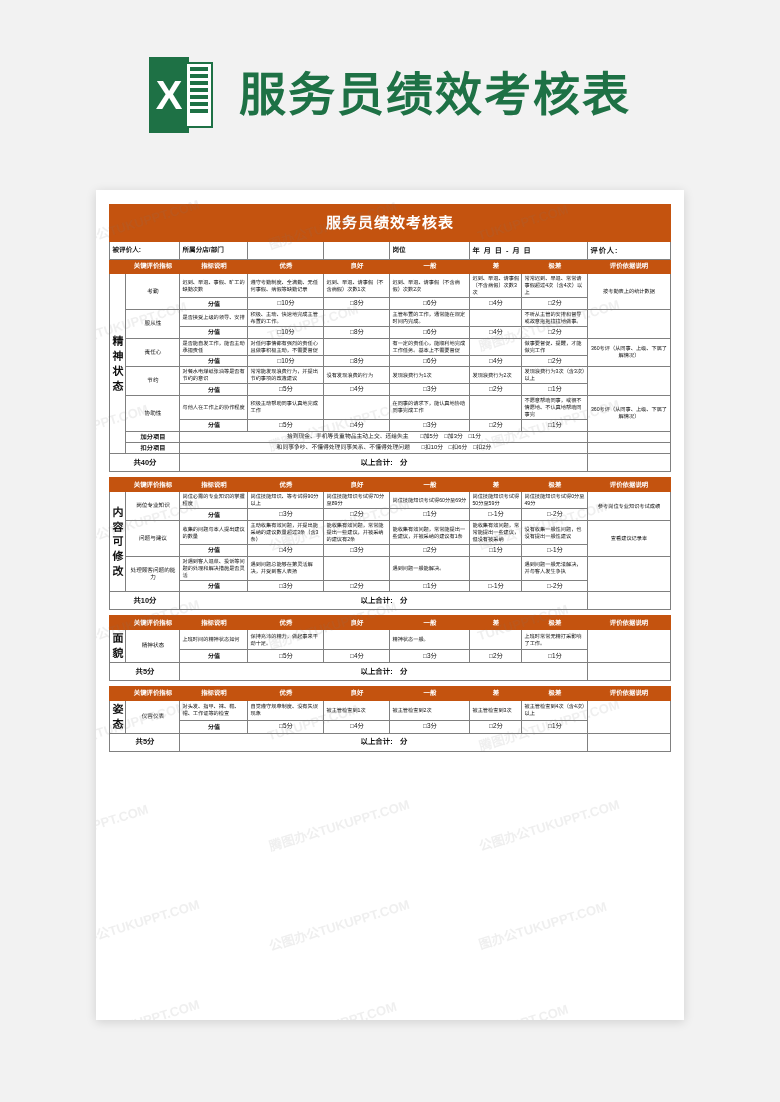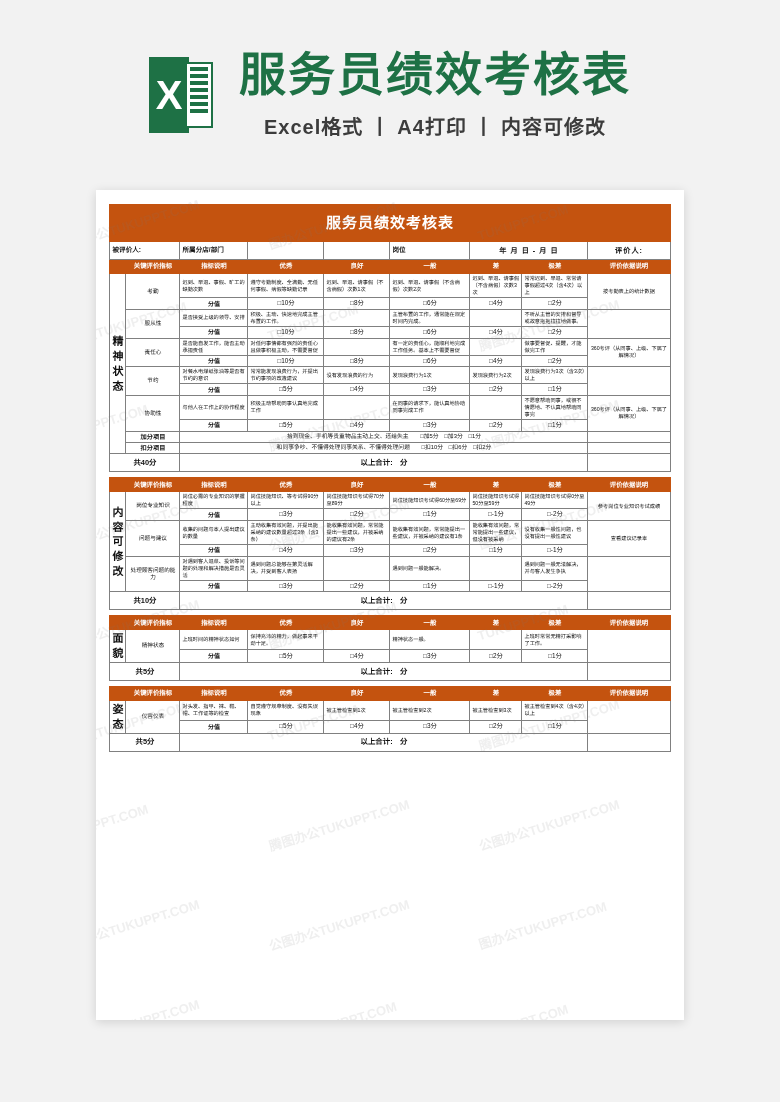--- a/index.html
+++ b/index.html
@@ -70,21 +70,21 @@
     line-height:1.35;
     word-break:break-all;
   }
   .hdrbar{
     background:#c4530f;color:#fff;font-weight:bold;
     text-align:center;font-size:15px;letter-spacing:1px;
     border:0.7px solid #c4530f !important;
     padding:8px 0 !important;
   }
   .infor td{height:15px;font-size:6.6px;font-weight:bold;padding-left:3px;}
-  .infor td.ctr{text-align:center;font-size:7.2px;letter-spacing:1px;}
+  .infor td.ctr{font-size:7.2px;letter-spacing:1px;}
   .colhdr td{
     background:#c4530f;color:#fff;font-weight:bold;text-align:center;
     font-size:6.4px;height:11px;border:0.7px solid #c4530f !important;
   }
   .grp{
     width:16px;text-align:center;font-weight:bold;font-size:11px;
     line-height:1.18;letter-spacing:0px;
   }
   .kpi{text-align:center;font-size:5.6px;}
   .desc{font-size:5.2px;}
@@ -119,21 +119,20 @@
         <i></i>
         <i></i>
         <i></i>
         <i></i>
         <i></i>
     </div>
     <div class="xch">X</div>
   </div>
   <div class="bannertext">
     <div class="btitle">服务员绩效考核表</div>
-    <div class="bsub">Excel格式 丨 A4打印 丨 内容可修改</div>
   </div>
 </div>
 
 <div class="paper">
   <table class="sheet">
     <colgroup>
       <col style="width:16px">
         <col style="width:54px">
         <col style="width:68px">
       <col style="width:76px">

